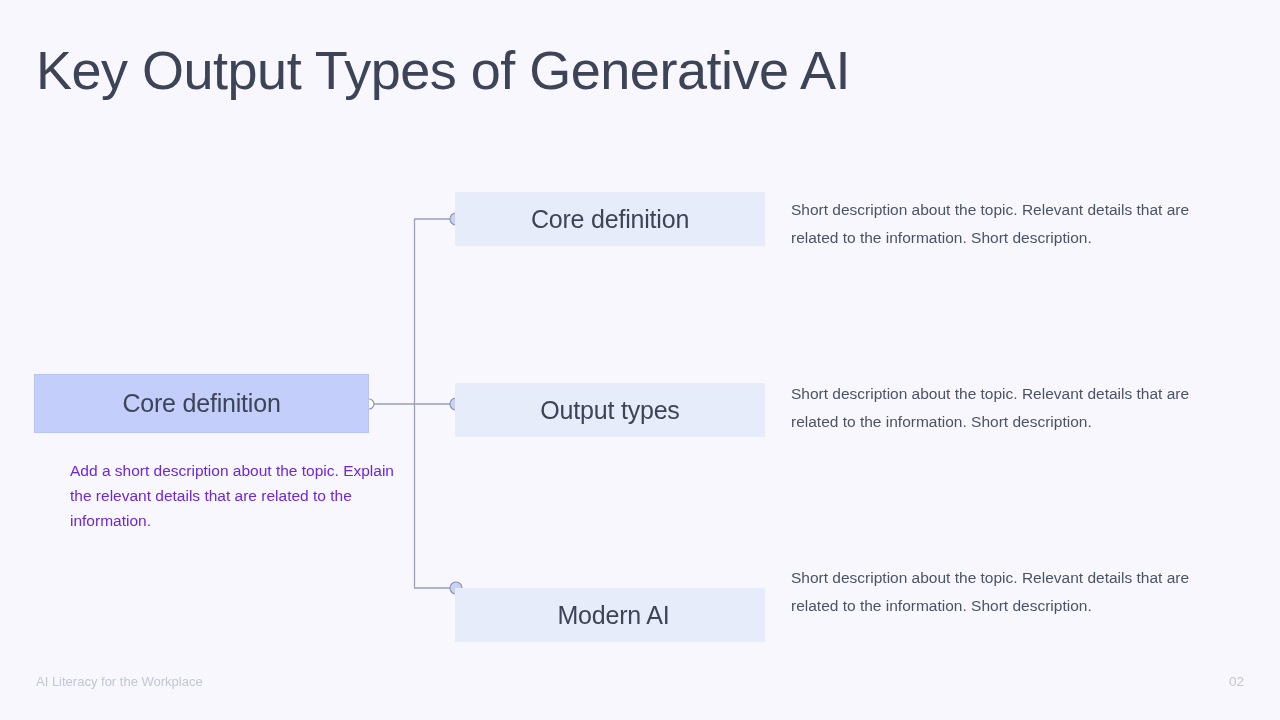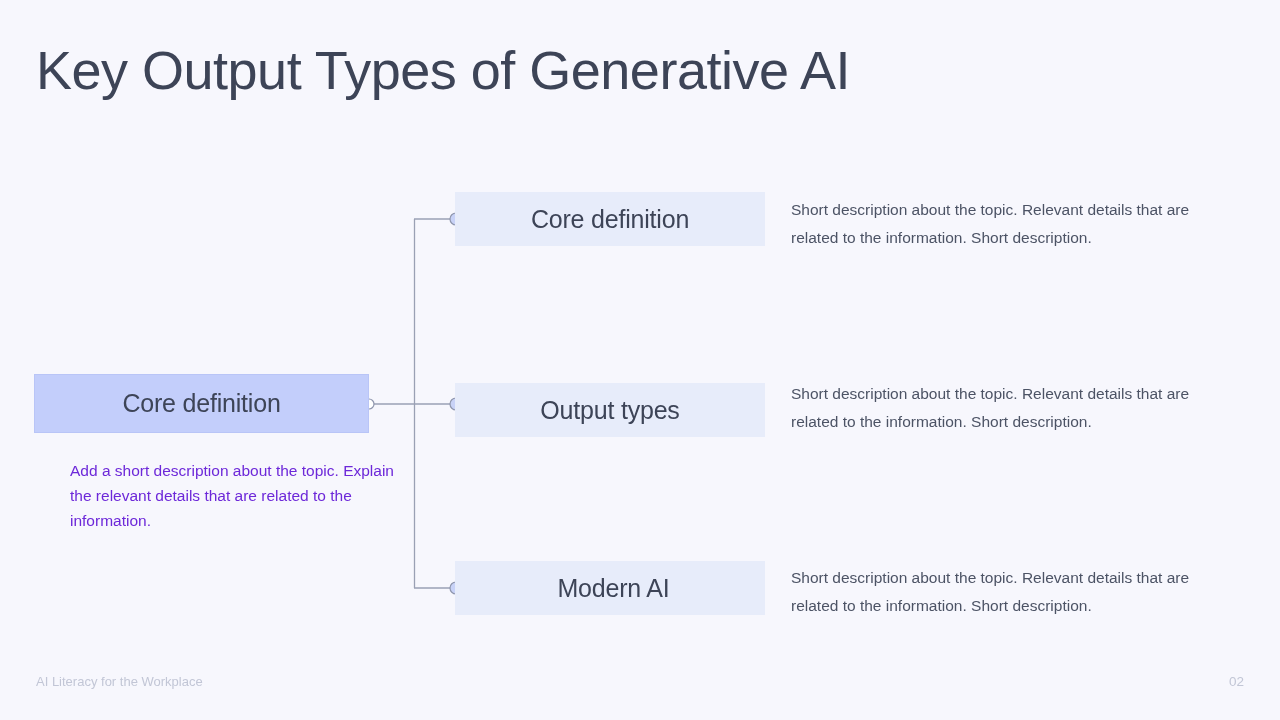--- a/index.html
+++ b/index.html
@@ -76,21 +76,21 @@
     justify-content:center;
   }
   .branch-label {
     font-size:25px;
     font-weight:400;
     color:#3d4457;
     letter-spacing:-0.2px;
   }
   .branch-1 { top:192px; }
   .branch-2 { top:383px; }
-  .branch-3 { top:561px;padding-left:7px; }
+  .branch-3 { top:588px;padding-left:7px; }
 
   
   .branch-desc {
     position:absolute;
     left:791px;
     width:430px;
     font-size:15.5px;
     line-height:28px;
     color:#4c5365;
   }

